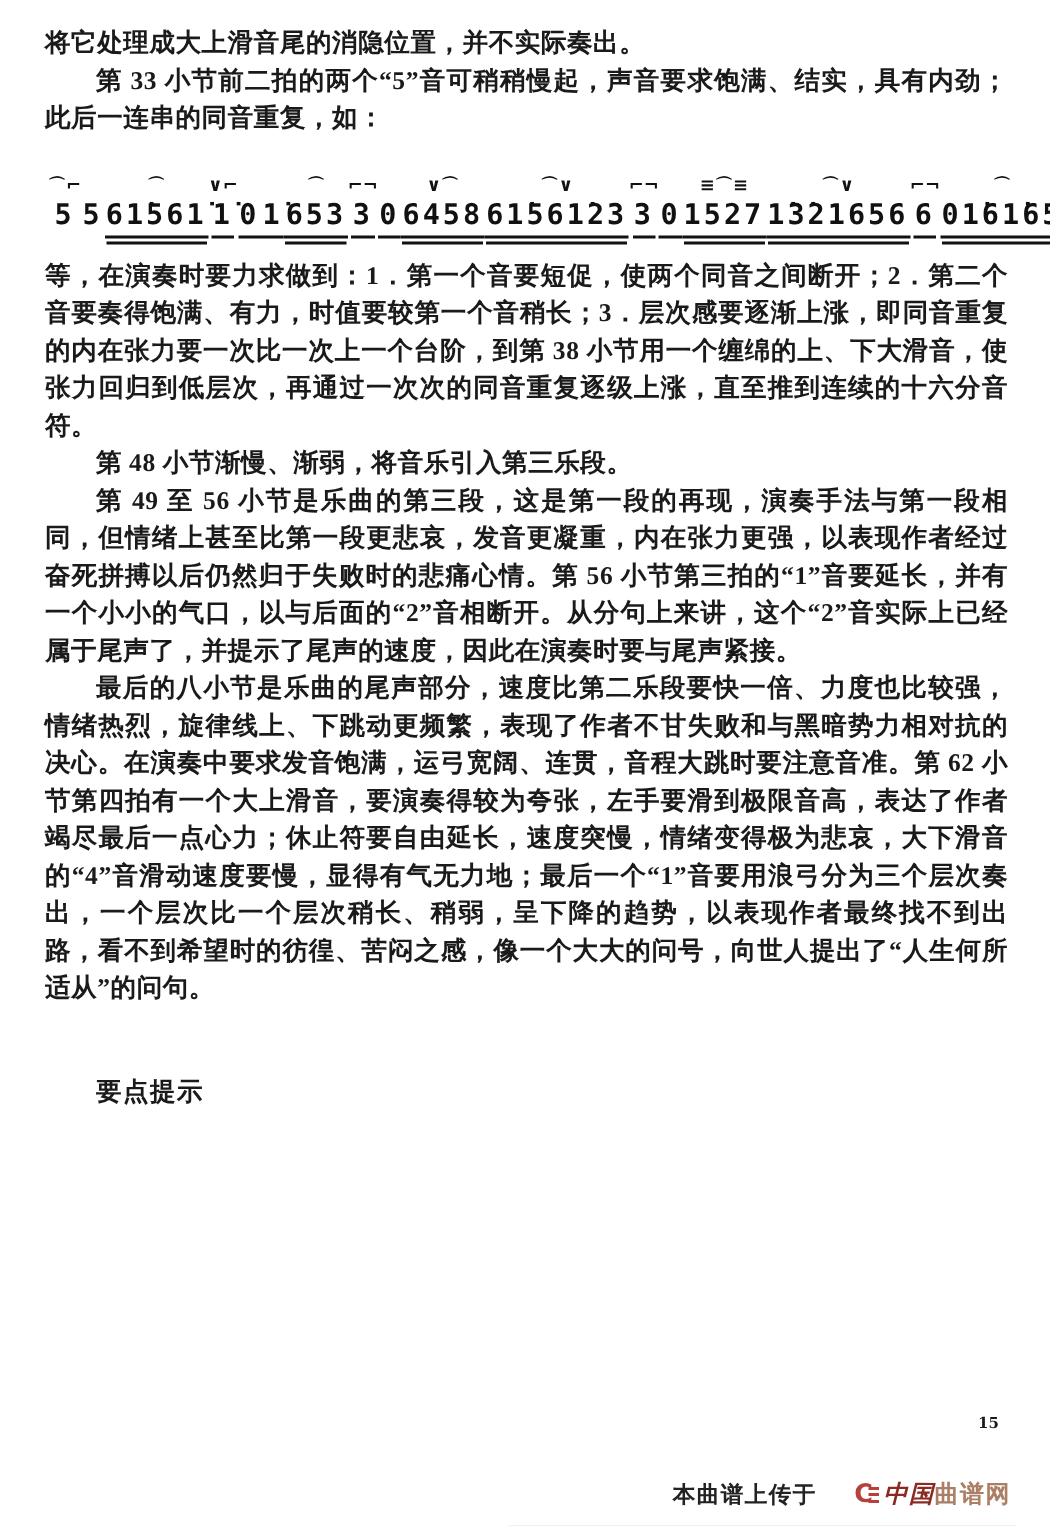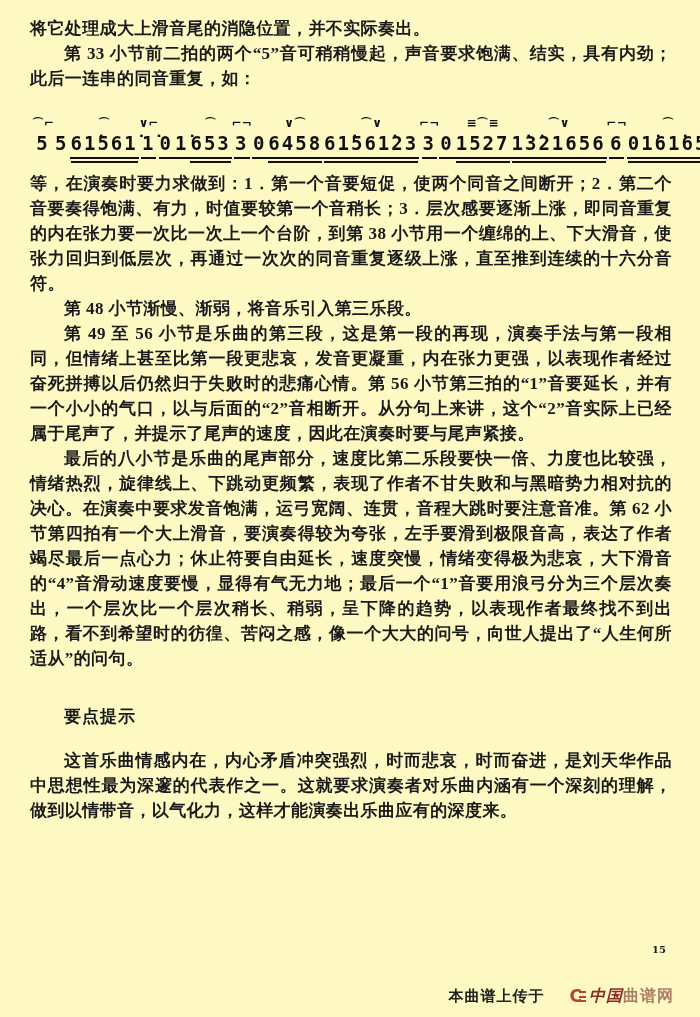--- a/index.html
+++ b/index.html
@@ -1,20 +1,20 @@
 <!DOCTYPE html>
 <html><head>
 <meta charset="utf-8">
 <style>
   html,body{margin:0;padding:0;background:#e8e8e6;}
   .page{
     position:relative;
     width:700px;height:1017px;
     margin:0 auto;
-    background:#fef9c3;
+    background:#ffffff;
     box-sizing:border-box;
     padding:16px 28px 0 30px;
     font-family:"Liberation Serif","DejaVu Serif",serif;
     color:#1a1a1a;
     overflow:hidden;
   }
   .body-text p{
     margin:0;
     font-size:17px;
     line-height:25px;
@@ -64,21 +64,21 @@
     content:"";
     position:absolute;left:1px;right:1px;bottom:-6px;
     height:2.5px;background:#111;
   }
   .bar{
     width:2.5px;height:32px;background:#111;
     margin:0 0 3px 0;
   }
 
   .section-heading{
-    margin:34px 0 20px 0;
+    margin:45px 0 20px 0;
     font-size:17px;
     font-weight:bold;
     text-indent:2em;
     letter-spacing:1px;
   }
 
   .page-number{
     position:absolute;
     right:34px;top:944px;
     font-size:10px;
@@ -212,21 +212,20 @@
         <div class="bar"></div>
       </div>
 
     <p>等，在演奏时要力求做到：1．第一个音要短促，使两个同音之间断开；2．第二个音要奏得饱满、有力，时值要较第一个音稍长；3．层次感要逐渐上涨，即同音重复的内在张力要一次比一次上一个台阶，到第 38 小节用一个缠绵的上、下大滑音，使张力回归到低层次，再通过一次次的同音重复逐级上涨，直至推到连续的十六分音符。</p>
     <p class="indent">第 48 小节渐慢、渐弱，将音乐引入第三乐段。</p>
     <p class="indent">第 49 至 56 小节是乐曲的第三段，这是第一段的再现，演奏手法与第一段相同，但情绪上甚至比第一段更悲哀，发音更凝重，内在张力更强，以表现作者经过奋死拼搏以后仍然归于失败时的悲痛心情。第 56 小节第三拍的“1”音要延长，并有一个小小的气口，以与后面的“2”音相断开。从分句上来讲，这个“2”音实际上已经属于尾声了，并提示了尾声的速度，因此在演奏时要与尾声紧接。</p>
     <p class="indent">最后的八小节是乐曲的尾声部分，速度比第二乐段要快一倍、力度也比较强，情绪热烈，旋律线上、下跳动更频繁，表现了作者不甘失败和与黑暗势力相对抗的决心。在演奏中要求发音饱满，运弓宽阔、连贯，音程大跳时要注意音准。第 62 小节第四拍有一个大上滑音，要演奏得较为夸张，左手要滑到极限音高，表达了作者竭尽最后一点心力；休止符要自由延长，速度突慢，情绪变得极为悲哀，大下滑音的“4”音滑动速度要慢，显得有气无力地；最后一个“1”音要用浪弓分为三个层次奏出，一个层次比一个层次稍长、稍弱，呈下降的趋势，以表现作者最终找不到出路，看不到希望时的彷徨、苦闷之感，像一个大大的问号，向世人提出了“人生何所适从”的问句。</p>
 
     <h3 class="section-heading">要点提示</h3>
 
-    <p class="indent">这首乐曲情感内在，内心矛盾冲突强烈，时而悲哀，时而奋进，是刘天华作品中思想性最为深邃的代表作之一。这就要求演奏者对乐曲内涵有一个深刻的理解，做到以情带音，以气化力，这样才能演奏出乐曲应有的深度来。</p>
   </div>
 
   <div class="page-number">15</div>
 
   <div class="watermark">
     <span class="wm-prefix">本曲谱上传于</span>
     <span class="logo-c">
       <span class="c">C</span>
       <span class="bars"></span>
     </span>

